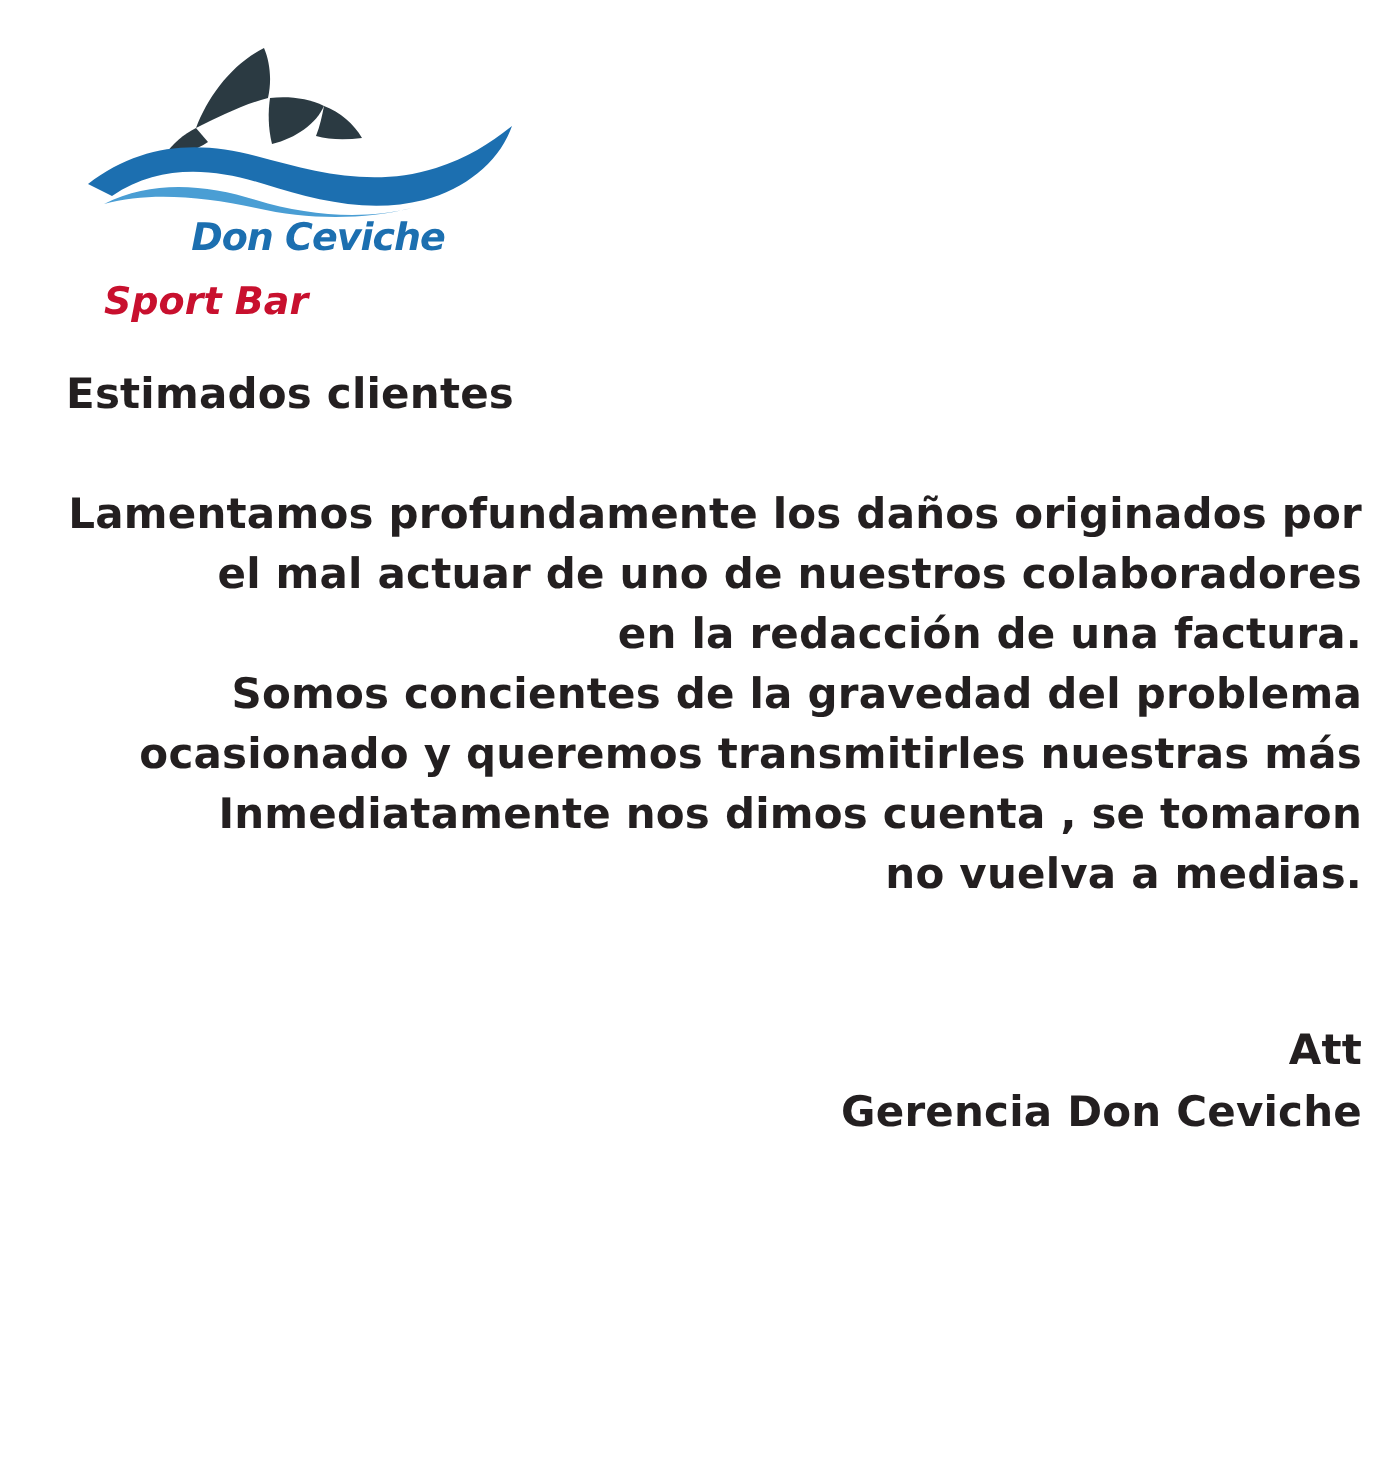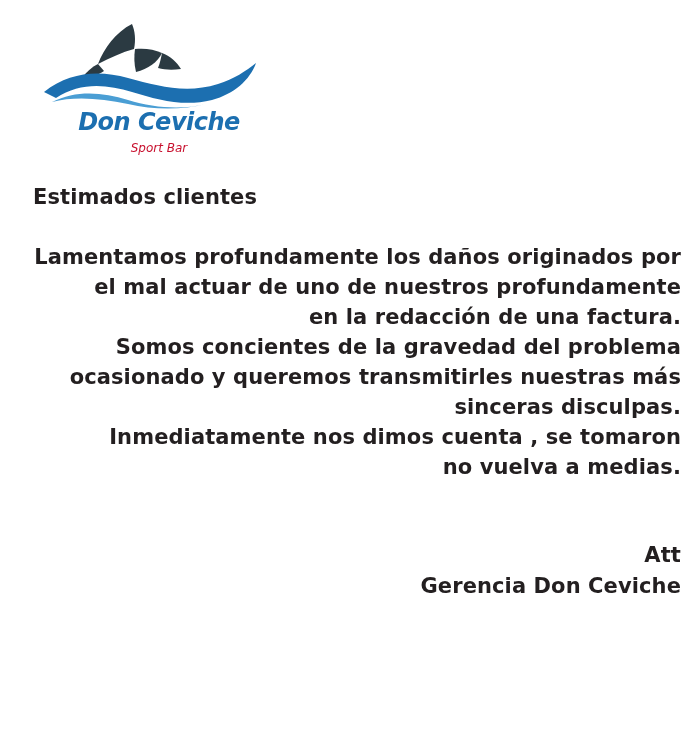--- a/index.html
+++ b/index.html
@@ -36,36 +36,35 @@
     width: 230px;
     height: 92px;
   }
   .logo-brand {
     position: absolute;
     left: 16px;
     top: 92px;
     width: 214px;
     text-align: center;
     font-family: "DejaVu Sans", sans-serif;
-    font-size: 24px;
+    font-size: 19px;
     font-weight: bold;
     font-style: italic;
     letter-spacing: -0.5px;
     color: #1c6fb0;
     line-height: 1;
   }
   .logo-sub {
     position: absolute;
     left: 16px;
     top: 124px;
     width: 214px;
-    text-align: center;
     font-family: "DejaVu Sans", sans-serif;
-    font-size: 12px;
-    font-weight: normal;
+    font-size: 19px;
+    font-weight: bold;
     font-style: italic;
     color: #c8102e;
     line-height: 1;
   }
 
   
   .letter {
     position: absolute;
     left: 33px;
     top: 182px;
@@ -120,25 +119,24 @@
     <div class="logo-brand">Don Ceviche</div>
     <div class="logo-sub">Sport Bar</div>
   </div>
 
   <div class="letter">
 
     <p class="salutation">Estimados clientes</p>
 
     <div class="block">
       <p>Lamentamos profundamente los daños originados por</p>
-      <p>el mal actuar de uno de nuestros profundamente</p>
+      <p>el mal actuar de uno de nuestros colaboradores</p>
       <p>en la redacción de una factura.</p>
       <p>Somos concientes de la gravedad del problema</p>
       <p>ocasionado y queremos transmitirles nuestras más</p>
-      <p>sinceras disculpas.</p>
       <p>Inmediatamente nos dimos cuenta , se tomaron</p>
       <p>no vuelva a medias.</p>
     </div>
 
     <div class="gap"></div>
 
 
     <div class="gap-small"></div>
 
     <div class="signoff">

